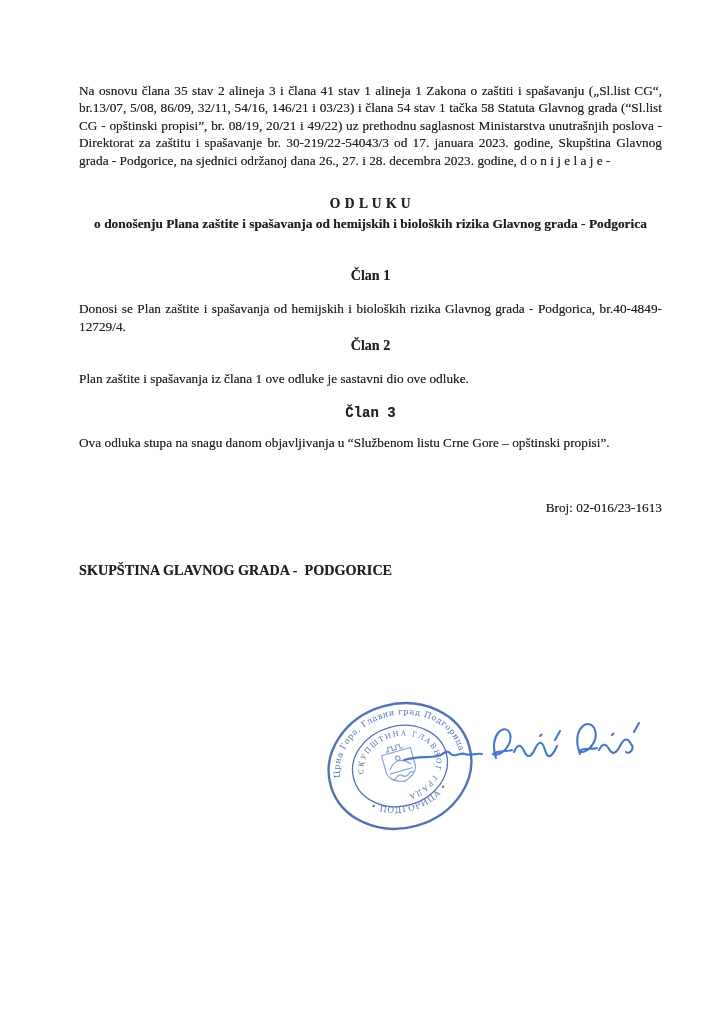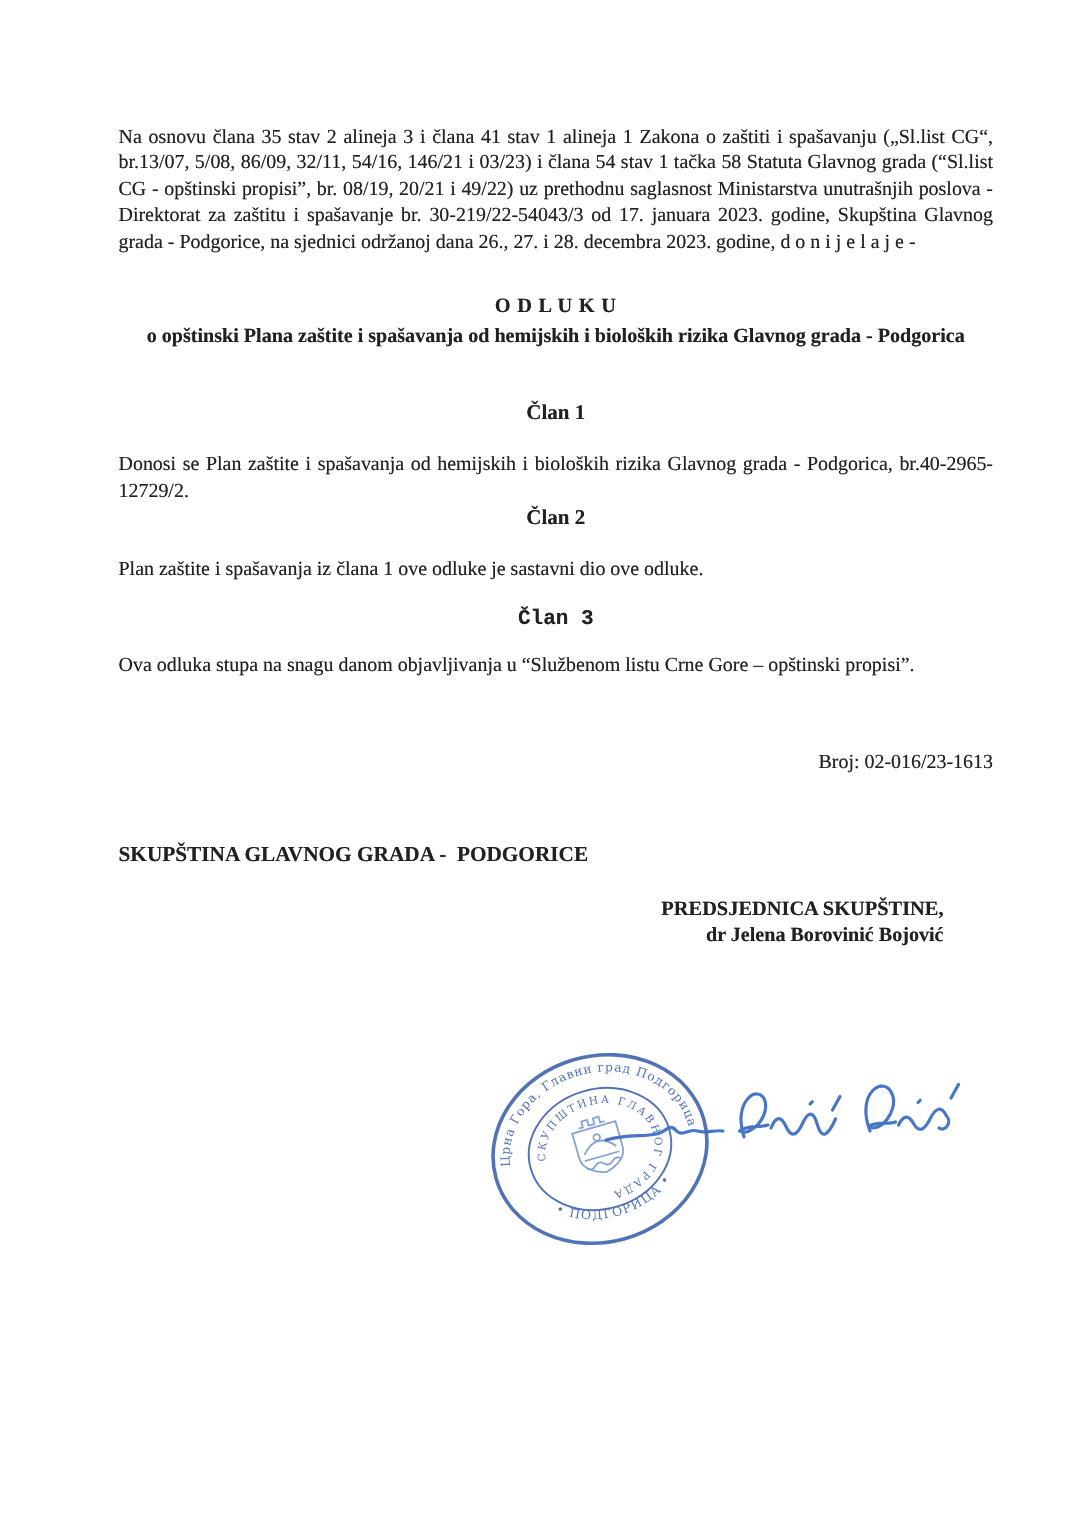--- a/index.html
+++ b/index.html
@@ -89,41 +89,37 @@
 </style>
 </head>
 <body>
 
 <div class="page">
   <div class="content">
 
     <p class="intro">Na osnovu člana 35 stav 2 alineja 3 i člana 41 stav 1 alineja 1 Zakona o zaštiti i spašavanju („Sl.list CG“, br.13/07, 5/08, 86/09, 32/11, 54/16, 146/21 i 03/23) i člana 54 stav 1 tačka 58 Statuta Glavnog grada (“Sl.list CG - opštinski propisi”, br. 08/19, 20/21 i 49/22) uz prethodnu saglasnost Ministarstva unutrašnjih poslova - Direktorat za zaštitu i spašavanje br. 30-219/22-54043/3 od 17. januara 2023. godine, Skupština Glavnog grada - Podgorice, na sjednici održanoj dana 26., 27. i 28. decembra 2023. godine, d o n i j e l a  j e -</p>
 
     <h1 class="title">O D L U K U</h1>
-    <h2 class="subtitle">o opštinski Plana zaštite i spašavanja od hemijskih i bioloških rizika Glavnog grada - Podgorica</h2>
+    <h2 class="subtitle">o donošenju Plana zaštite i spašavanja od hemijskih i bioloških rizika Glavnog grada - Podgorica</h2>
 
     <h3 class="clan-heading h1m">Član 1</h3>
-    <p class="clan-body b1m">Donosi se Plan zaštite i spašavanja od hemijskih i bioloških rizika Glavnog grada - Podgorica, br.40-2965-12729/2.</p>
+    <p class="clan-body b1m">Donosi se Plan zaštite i spašavanja od hemijskih i bioloških rizika Glavnog grada - Podgorica, br.40-4849-12729/4.</p>
 
     <h3 class="clan-heading h2m">Član 2</h3>
     <p class="clan-body b2m">Plan zaštite i spašavanja iz člana 1 ove odluke je sastavni dio ove odluke.</p>
 
     <h3 class="clan-heading h3m">Član 3</h3>
     <p class="clan-body b3m">Ova odluka stupa na snagu danom objavljivanja u “Službenom listu Crne Gore – opštinski propisi”.</p>
 
     <div class="ref-block">
       <p>Broj: 02-016/23-1613</p>
     </div>
 
     <p class="issuer">SKUPŠTINA GLAVNOG GRADA -  PODGORICE</p>
 
-    <div class="signer">
-      <p class="signer-title">PREDSJEDNICA SKUPŠTINE,</p>
-      <p class="signer-name">dr Jelena Borovinić Bojović</p>
-    </div>
   </div>
 
   <div class="stamp-wrap">
     <svg width="156" height="132" viewBox="0 0 156 132" xmlns="http://www.w3.org/2000/svg">
       <g transform="rotate(-16 78 66)">
         <ellipse cx="78" cy="66" rx="72" ry="62" fill="none" stroke="#4467b0" stroke-width="2.4"></ellipse>
         <ellipse cx="78" cy="66" rx="48" ry="40" fill="none" stroke="#4467b0" stroke-width="1.3"></ellipse>
 
         <defs>
           <path id="outerTop" d="M 17,66 A 61,51 0 0 1 139,66" fill="none"></path>

